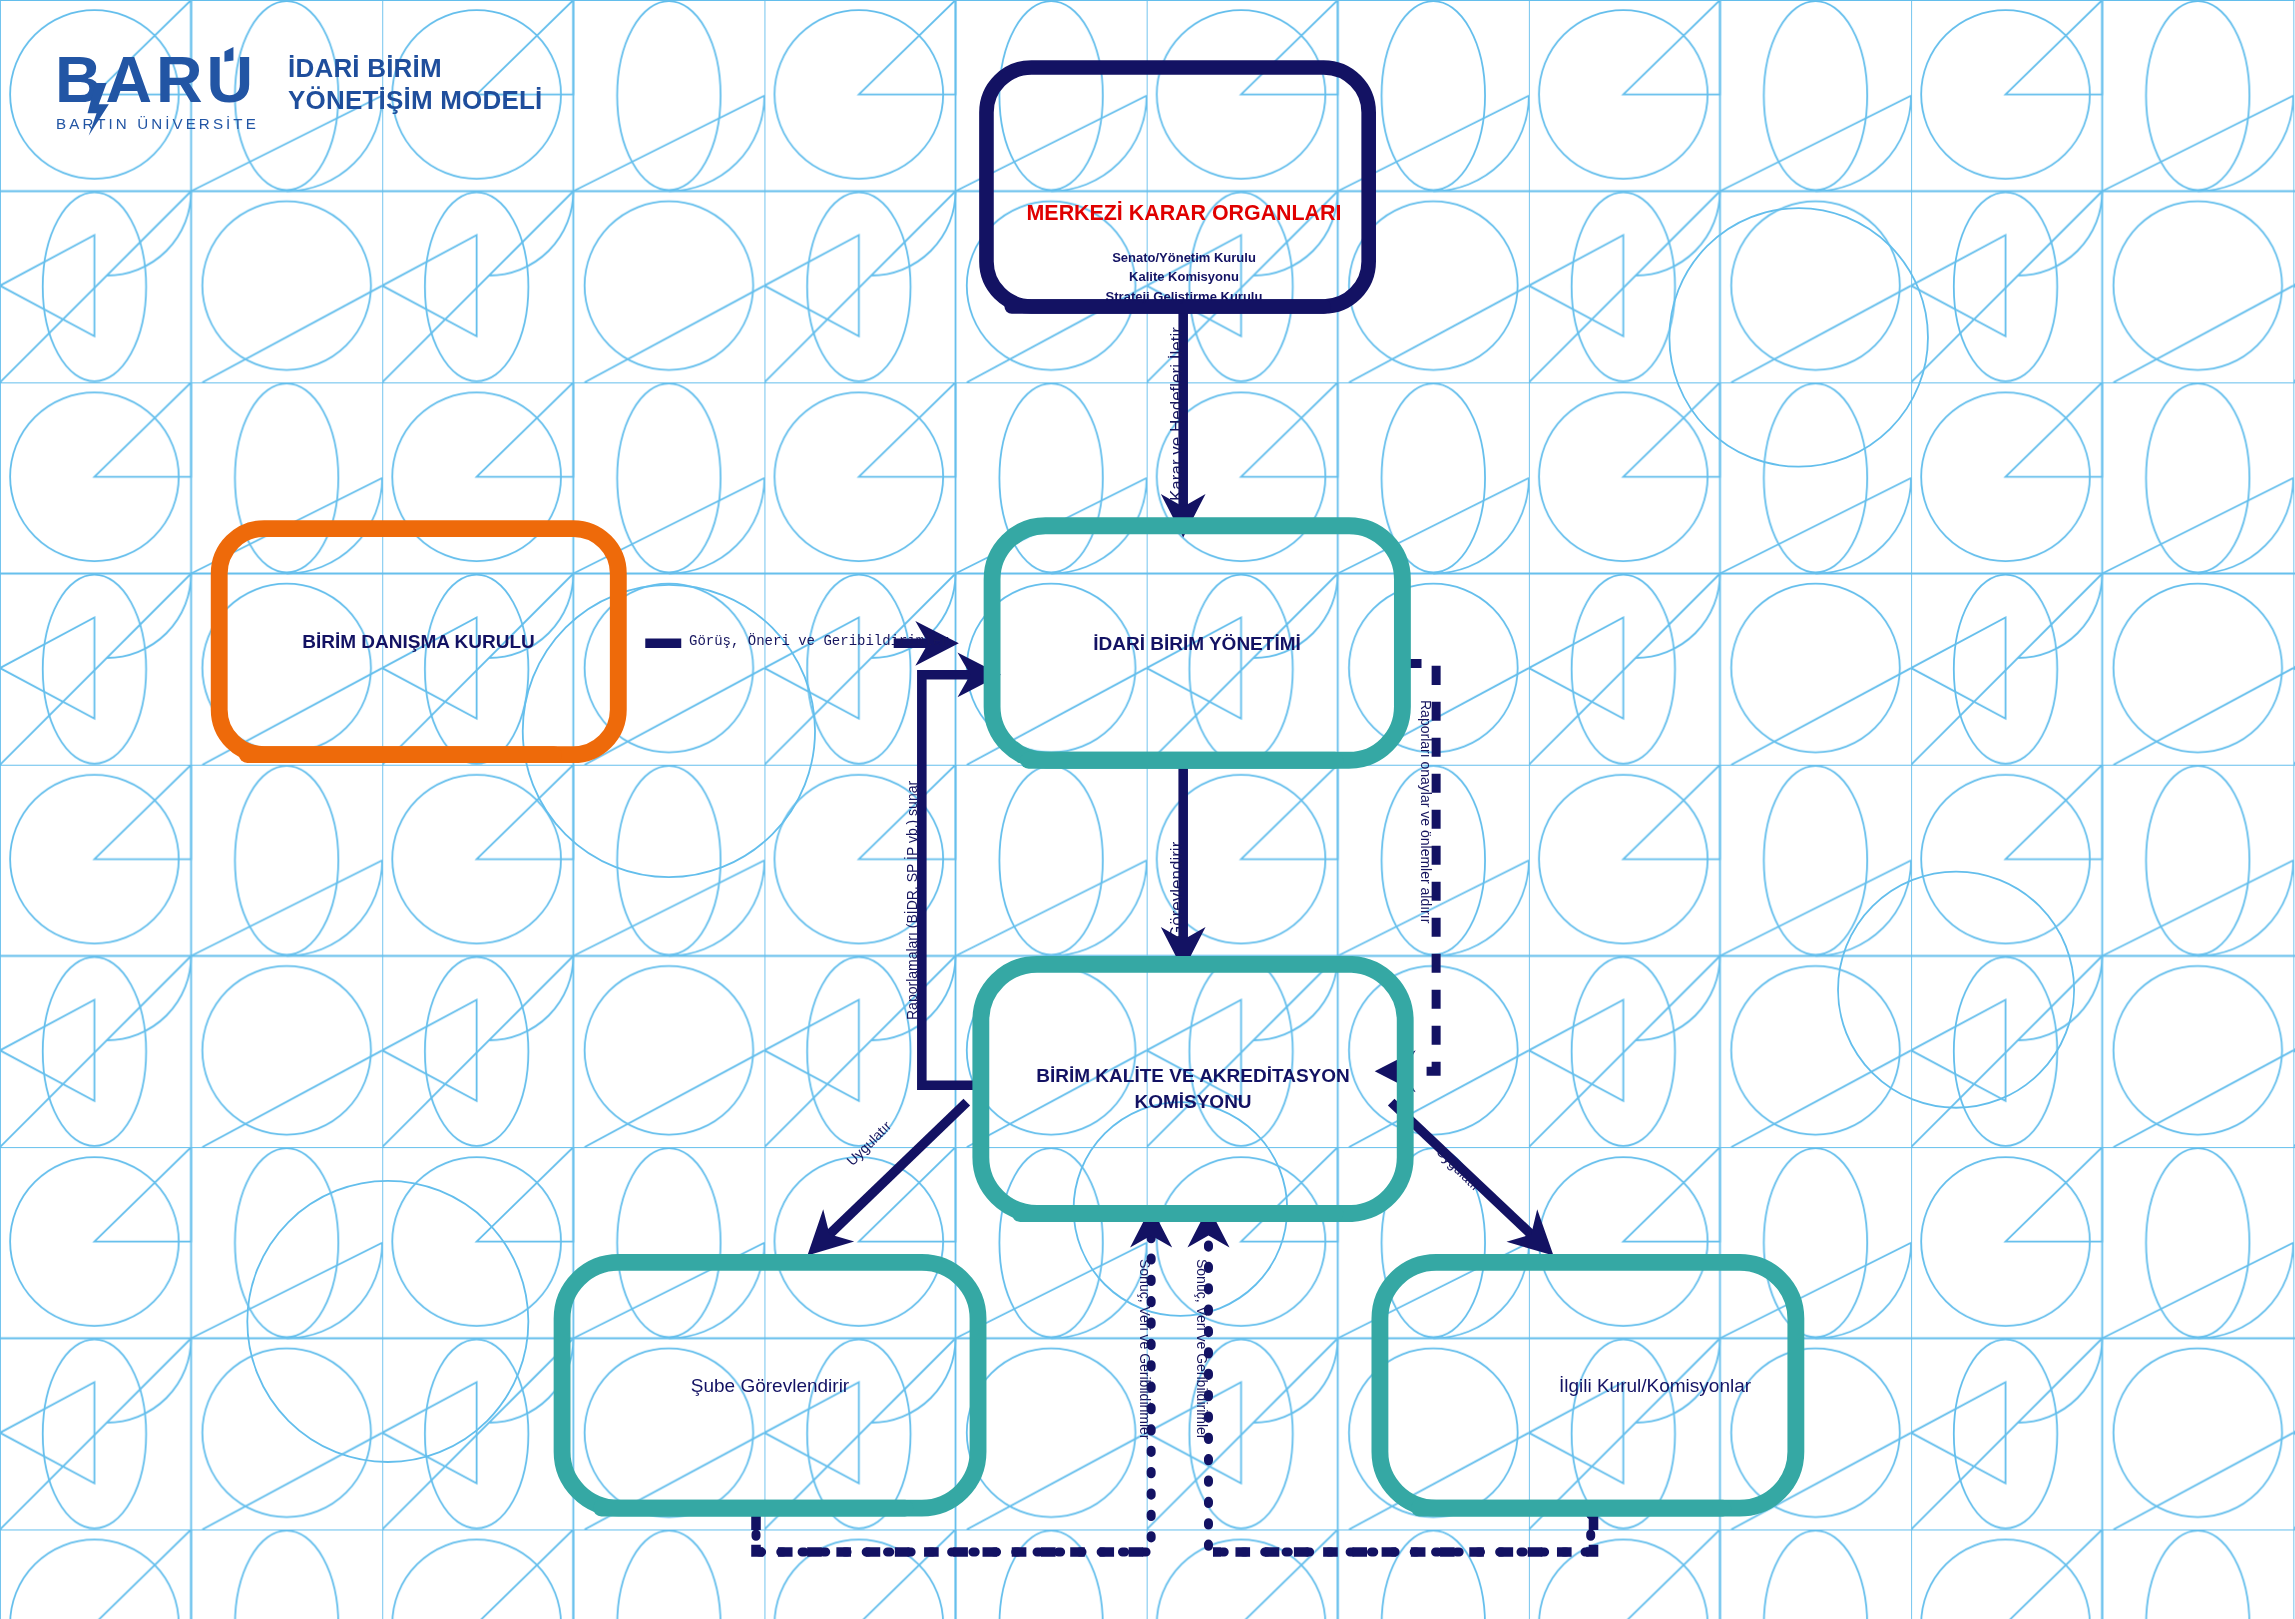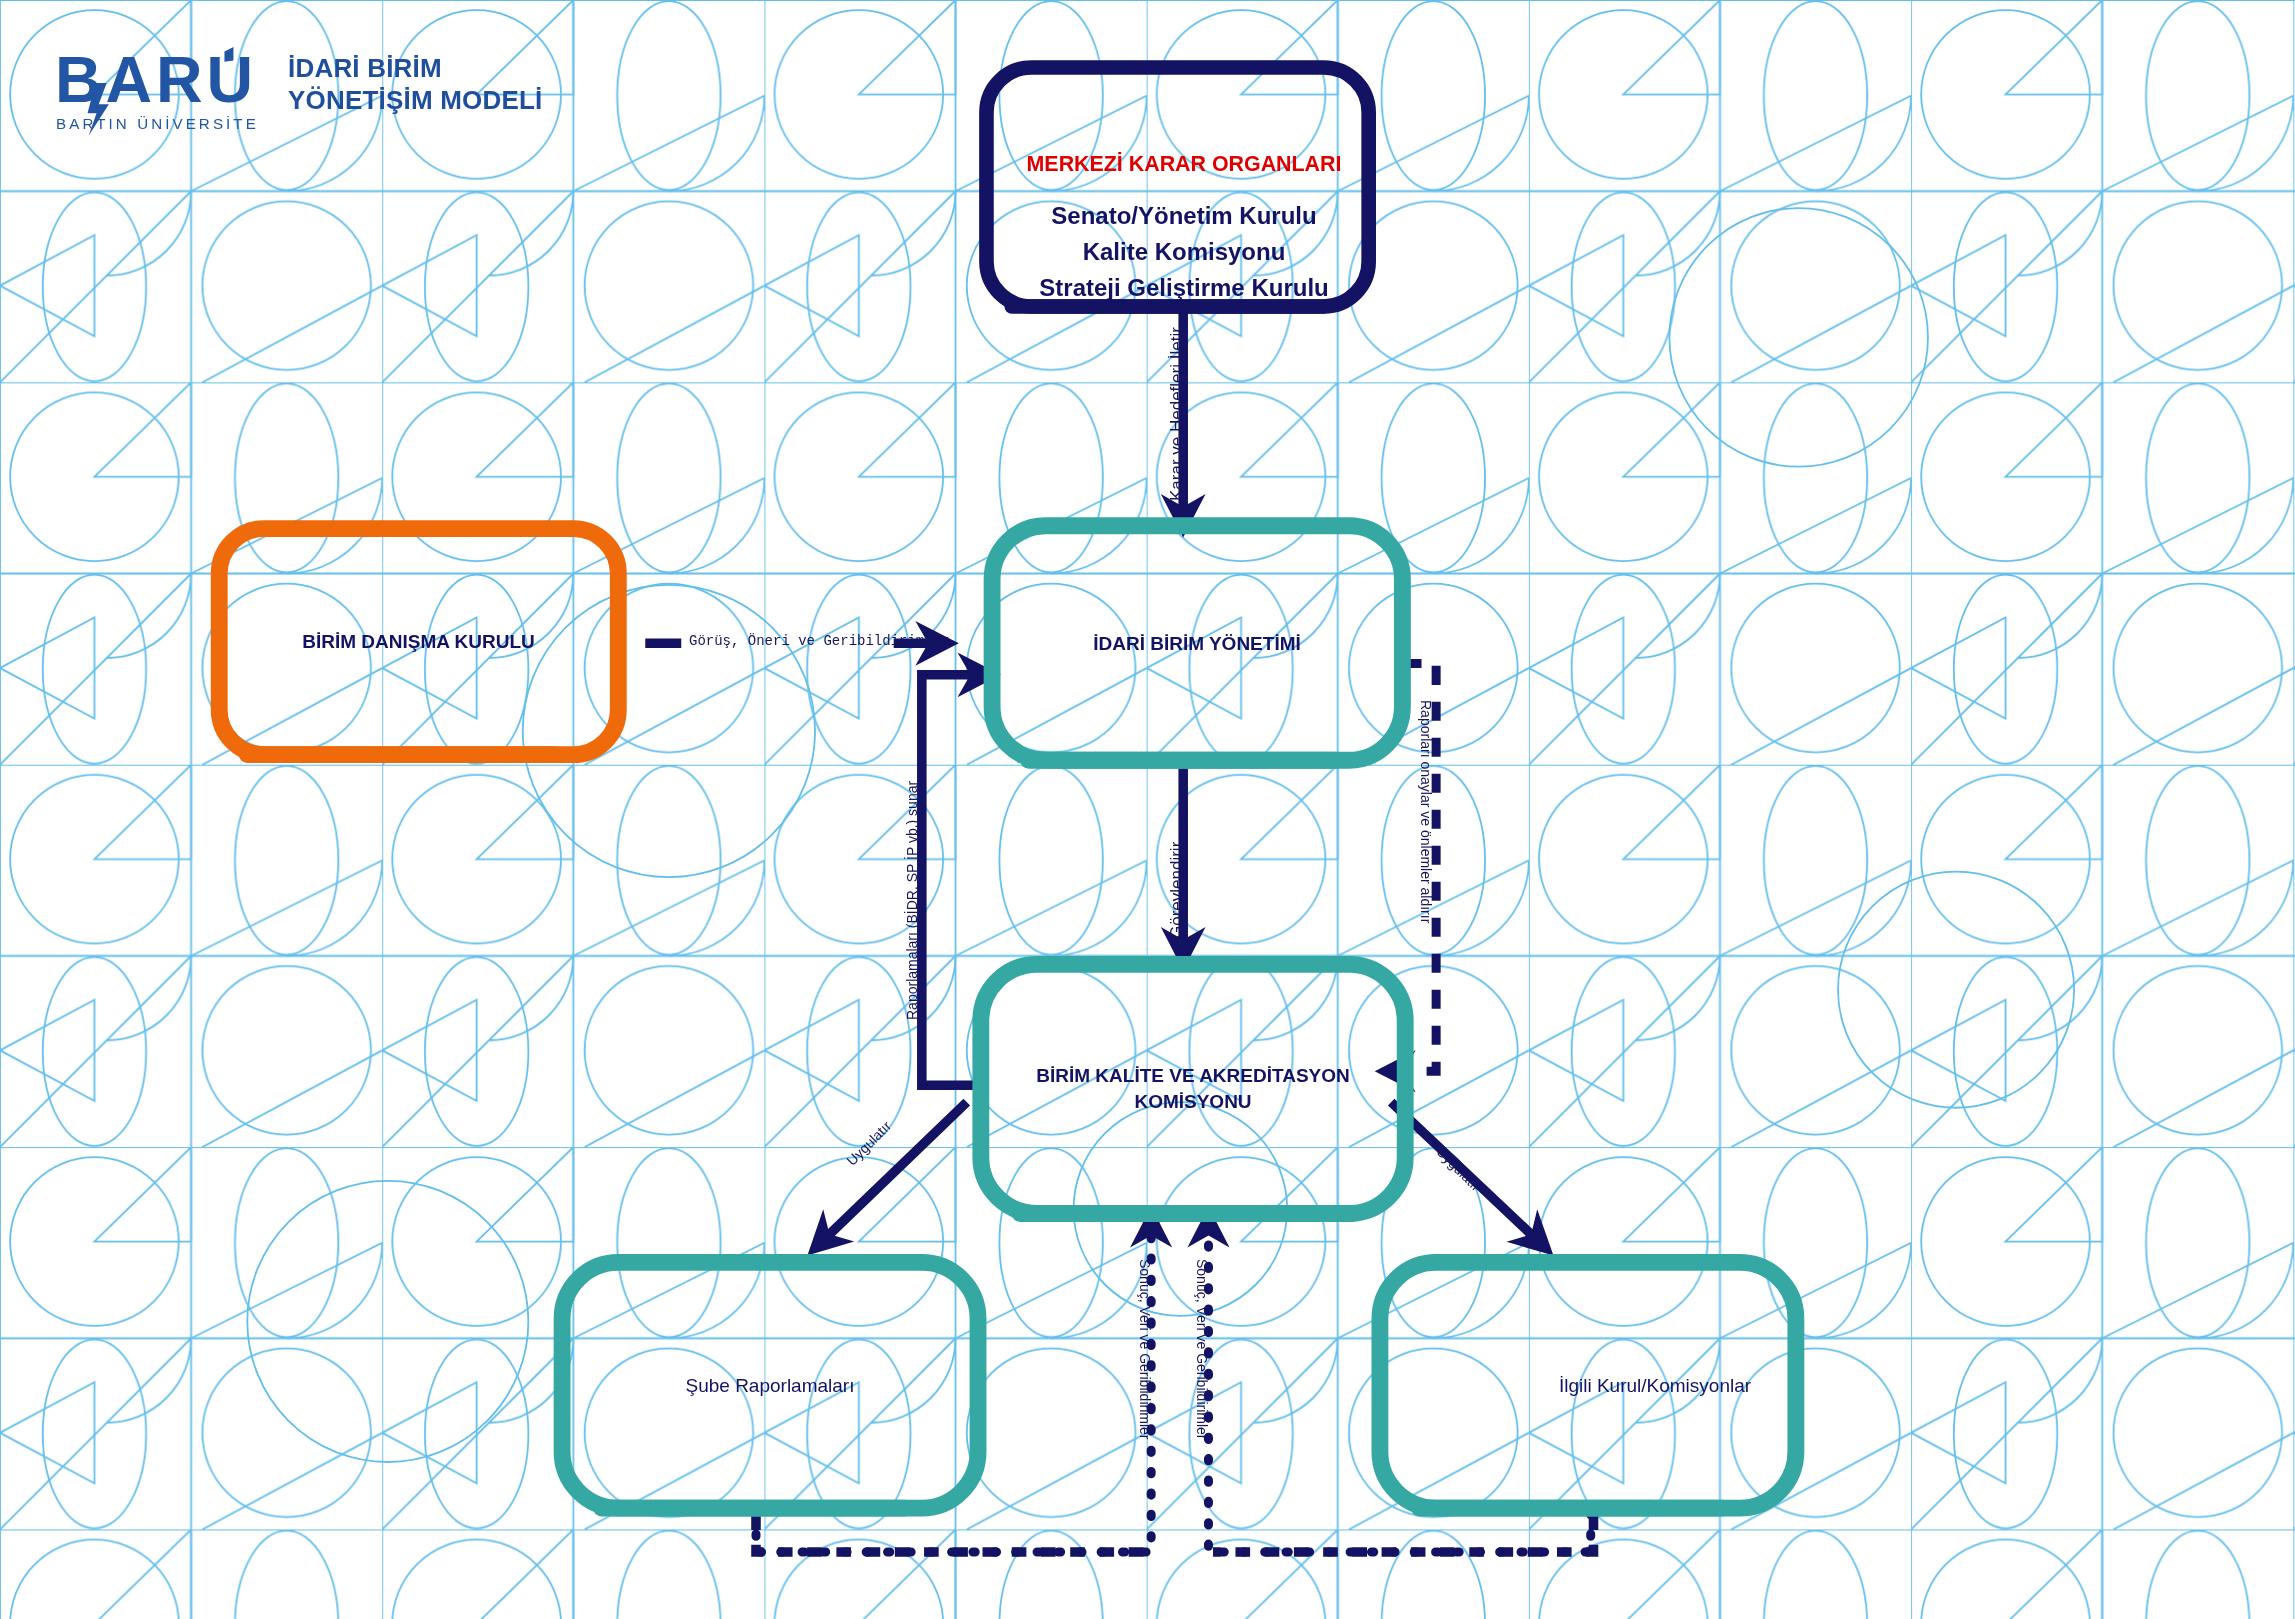--- a/index.html
+++ b/index.html
@@ -54,21 +54,21 @@
     z-index:4;
     pointer-events:none;
   }
   .vlabel-up{ writing-mode:vertical-rl; transform:rotate(180deg); transform-origin:center; }
   .vlabel-down{ writing-mode:vertical-rl; }
   .fs-sm{ font-size:14px; }
   .fs-md{ font-size:17px; }
   .fs-node{ font-size:19px; font-weight:bold; }
   .fs-node-reg{ font-size:19px; font-weight:normal; }
   .fs-top-title{ font-size:21.4px; font-weight:bold; }
-  .fs-top-line{ font-size:24px; font-weight:bold; line-height:1.5; }
+  .fs-top-line{ font-size:13px; font-weight:bold; line-height:1.5; }
 </style>
 </head>
 <body>
 
 <div id="stage">
 
   <svg id="bg-pattern" viewBox="0 0 4083 2881" preserveAspectRatio="none" aria-hidden="true">
     <defs>
       <pattern id="geo" width="680" height="680" patternUnits="userSpaceOnUse">
         <g fill="none" stroke="#63BEEC" stroke-width="3.2">
@@ -209,21 +209,21 @@
       <div>Strateji Geliştirme Kurulu</div>
     </div>
   </div>
 
   <div class="node-label fs-node" style="left:219px; top:528px; width:399px; height:228px;">BİRİM DANIŞMA KURULU</div>
 
   <div class="node-label fs-node" style="left:992px; top:526px; width:410px; height:236px;">İDARİ BİRİM YÖNETİMİ</div>
 
   <div class="node-label fs-node" style="left:992px; top:964px; width:402px; height:250px; line-height:1.35;">BİRİM KALİTE VE AKREDİTASYON KOMİSYONU</div>
 
-  <div class="node-label fs-node-reg" style="left:562px; top:1262px; width:416px; height:247px;">Şube Raporlamaları</div>
+  <div class="node-label fs-node-reg" style="left:562px; top:1262px; width:416px; height:247px;">Şube Görevlendirir</div>
 
   <div class="node-label fs-node-reg" style="left:1447px; top:1262px; width:416px; height:247px;">İlgili Kurul/Komisyonlar</div>
 
   <div class="edge-label vlabel-up fs-md" style="left:1167px; top:332px; height:169px;">Karar ve Hedefleri İletir</div>
 
   <div class="edge-label fs-sm" style="left:689px; top:633px;font-family:Liberation Mono, monospace;">Görüş, Öneri ve Geribildirimler</div>
 
   <div class="edge-label vlabel-up fs-md" style="left:1167px; top:815px; height:124px;">Görevlendirir</div>
 
   <div class="edge-label vlabel-up fs-sm" style="left:904px; top:697px; height:323px;">Raporlamaları (BİDR, SP İP vb.) sunar</div>

